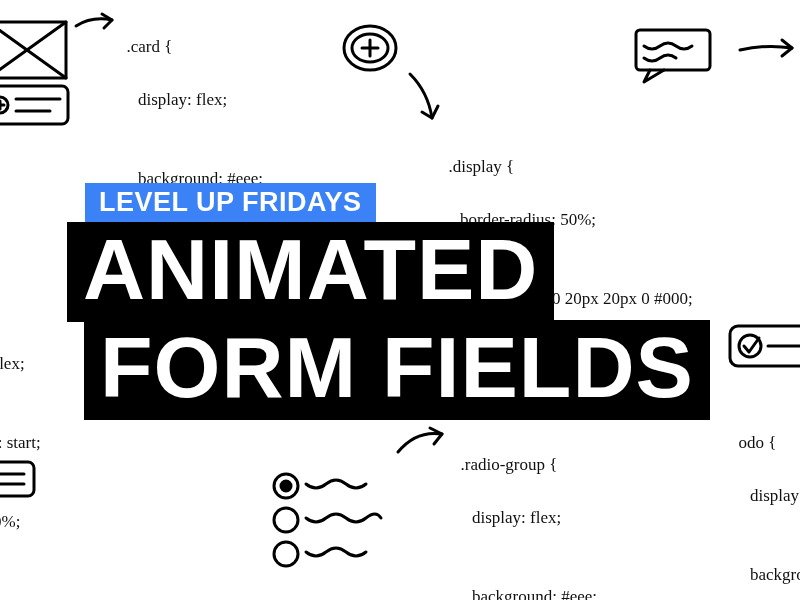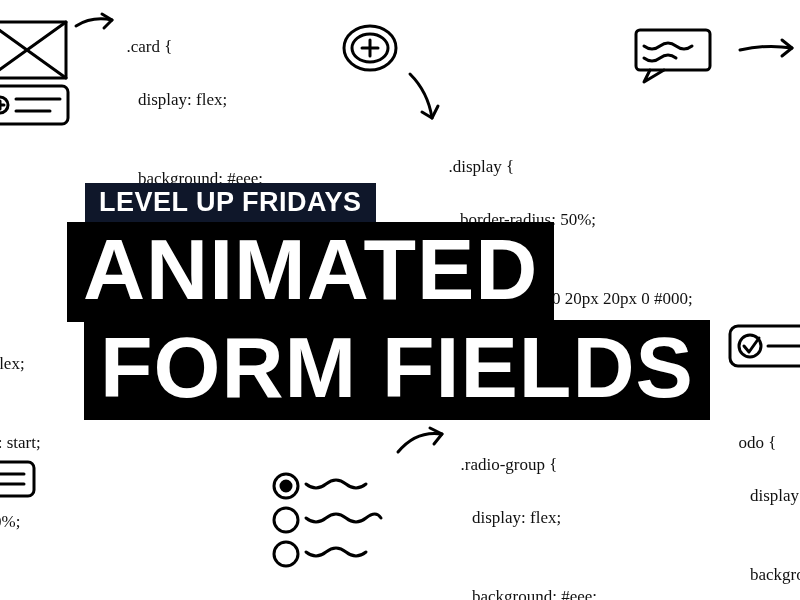--- a/index.html
+++ b/index.html
@@ -6,21 +6,21 @@
   .stage{position:relative;width:800px;height:431px}
   
   .code{position:absolute;font-size:17px;line-height:1.55;white-space:pre;color:#111}
   .code .body{padding-left:20px;display:block}
   .c-card{left:118px;top:8px}
   .c-button{left:440px;top:128px}
   .c-radio{left:452px;top:426px}
   .c-left{left:-44px;top:298px}
   .c-todo{left:730px;top:404px}
   
-  .eyebrow{position:absolute;left:85px;top:183px;background:#0f172a;color:#fff;padding:4px 14px 6px 14px;font-family:Impact,"Arial Black",sans-serif;letter-spacing:.5px;font-size:27px;font-weight:700}
+  .eyebrow{position:absolute;left:85px;top:183px;background:#3b82f6;color:#fff;padding:4px 14px 6px 14px;font-family:Impact,"Arial Black",sans-serif;letter-spacing:.5px;font-size:27px;font-weight:700}
   .title{position:absolute;font-family:Impact,"Arial Black",sans-serif;font-weight:900;letter-spacing:1px;color:#fff;background:#000;white-space:nowrap}
   .t1{left:67px;top:222px;font-size:86px;line-height:1;padding:4px 16px 10px 16px}
   .t2{left:84px;top:320px;font-size:86px;line-height:1;padding:4px 16px 10px 16px}
   
   .sk{position:absolute}
   .sk svg{display:block}
   .ink{stroke:#000;stroke-width:3;fill:none;stroke-linecap:round;stroke-linejoin:round}
   .fillw{fill:#fff}
 </style>
 </head>

